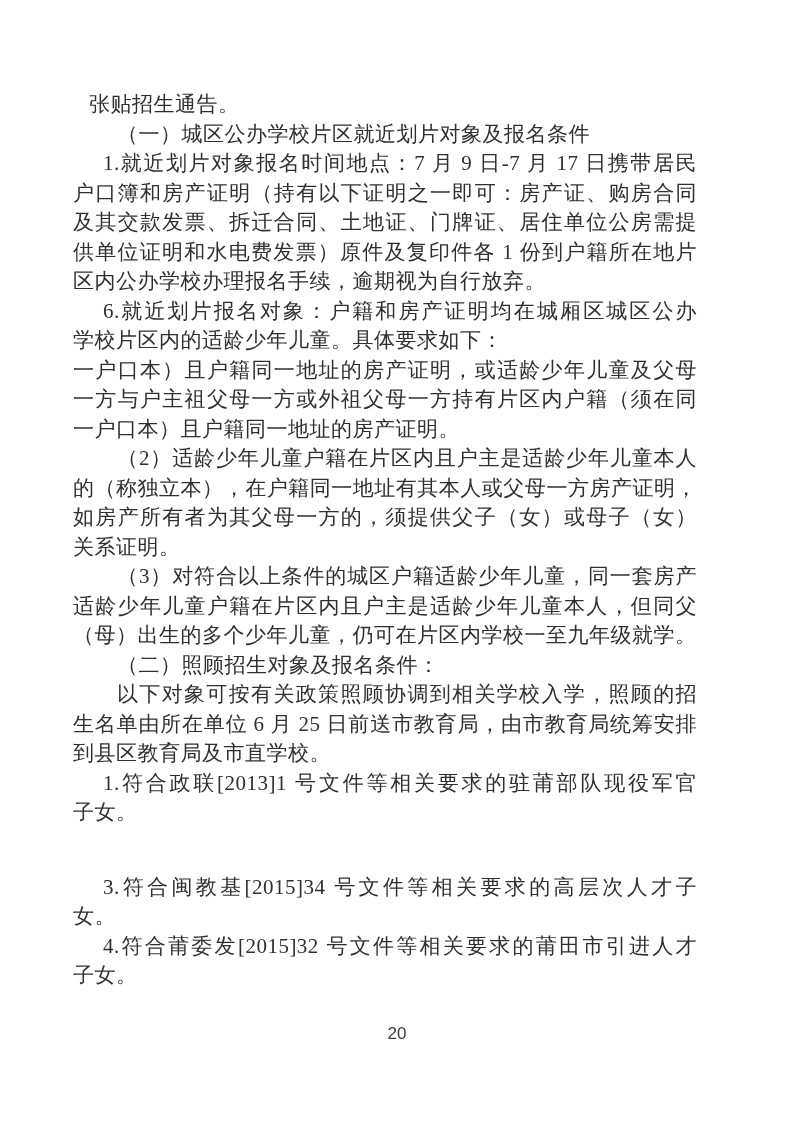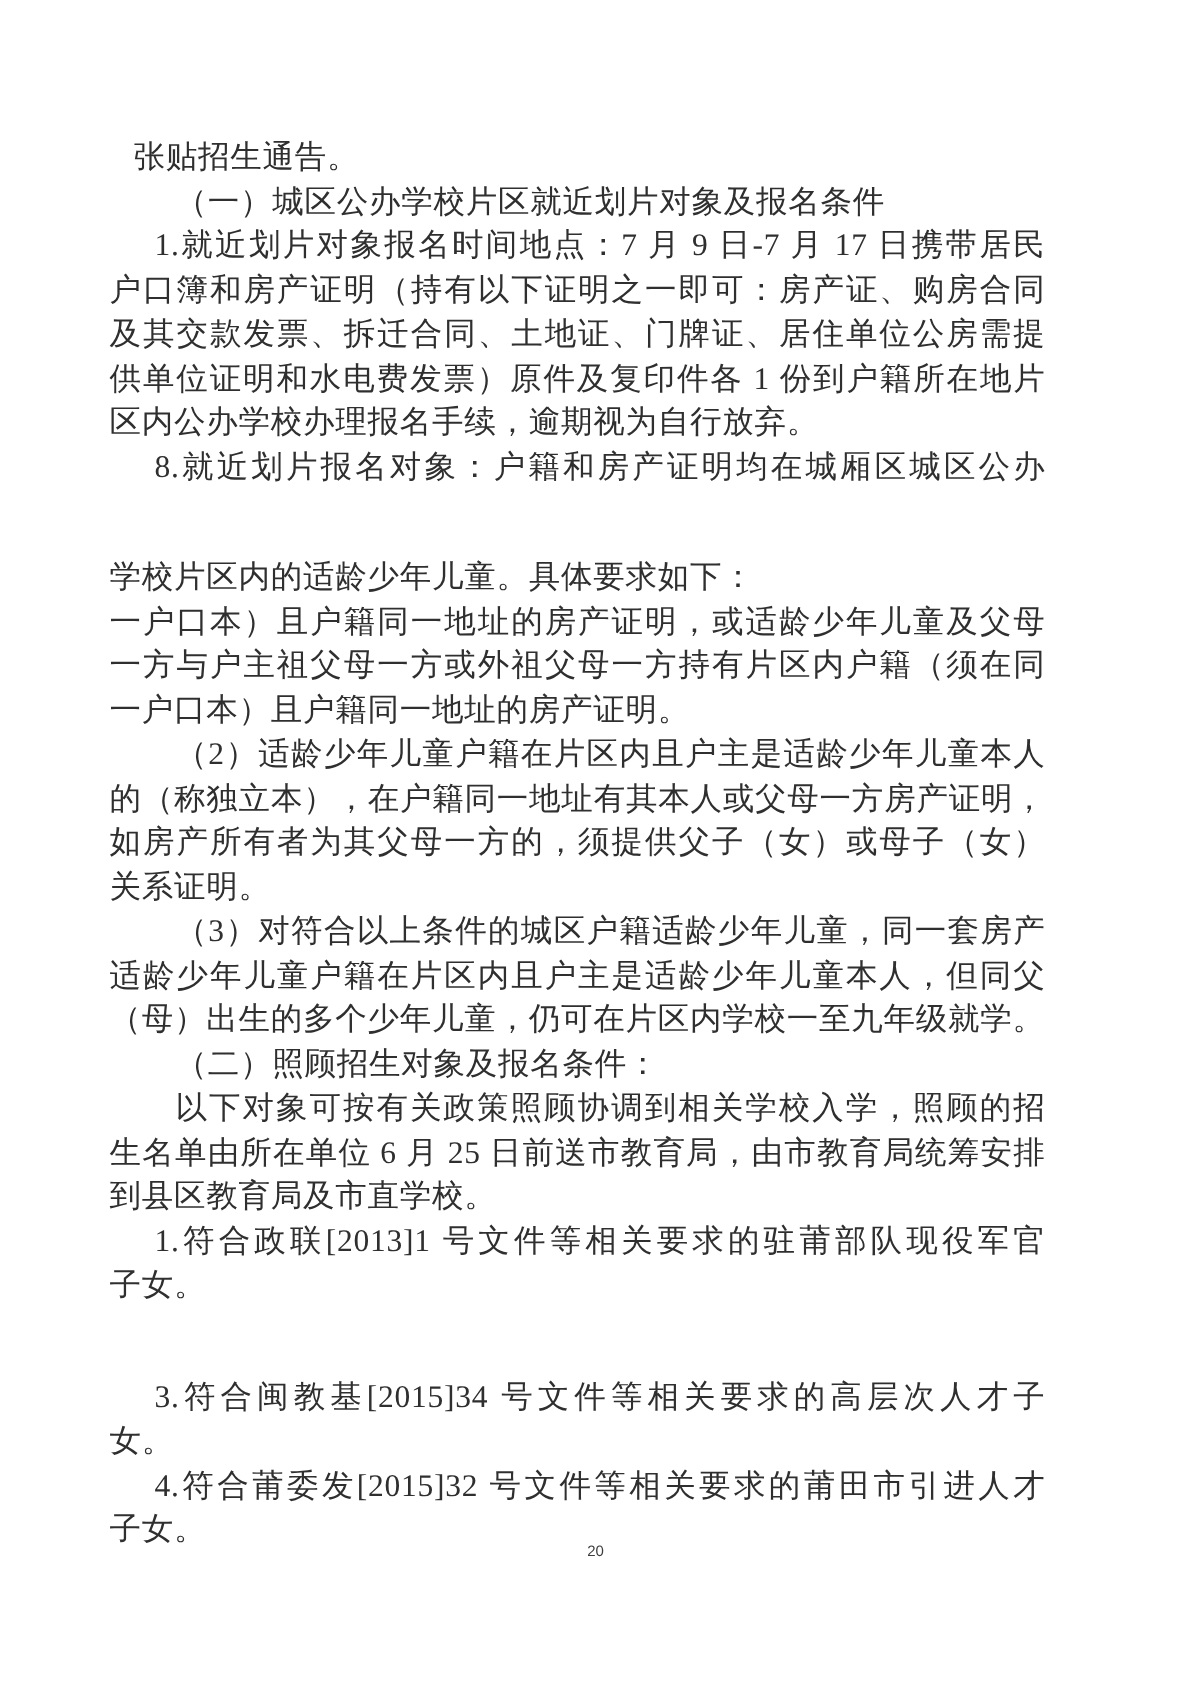--- a/index.html
+++ b/index.html
@@ -39,39 +39,39 @@
   }
   .footer {
     position: absolute;
     left: 0;
     top: 1024px;
     width: 794px;
     text-align: center;
   }
   .page-number {
     font-family: "Liberation Sans", "DejaVu Sans", sans-serif;
-    font-size: 10px;
+    font-size: 17px;
     color: #3c3c3c;
     display: inline-block;
   }
 </style>
 </head>
 <body>
 
 <div class="page">
   <div class="content">
       <div class="line" style="padding-left: 16px;">张贴招生通告。</div>
       <div class="line" style="padding-left: 44px;">（一）城区公办学校片区就近划片对象及报名条件</div>
       <div class="line fill" style="padding-left: 30px;">1.就近划片对象报名时间地点：7 月 9 日-7 月 17 日携带居民</div>
       <div class="line fill" style="padding-left: 0px;">户口簿和房产证明（持有以下证明之一即可：房产证、购房合同</div>
       <div class="line fill" style="padding-left: 0px;">及其交款发票、拆迁合同、土地证、门牌证、居住单位公房需提</div>
       <div class="line fill" style="padding-left: 0px;">供单位证明和水电费发票）原件及复印件各 1 份到户籍所在地片</div>
       <div class="line" style="padding-left: 0px;">区内公办学校办理报名手续，逾期视为自行放弃。</div>
-      <div class="line fill" style="padding-left: 30px;">8.就近划片报名对象：户籍和房产证明均在城厢区城区公办</div>
-      <div class="line" style="padding-left: 0px; margin-top: 44px;">学校片区内的适龄少年儿童。具体要求如下：</div>
+      <div class="line fill" style="padding-left: 30px;">6.就近划片报名对象：户籍和房产证明均在城厢区城区公办</div>
+      <div class="line" style="padding-left: 0px;">学校片区内的适龄少年儿童。具体要求如下：</div>
       <div class="line fill" style="padding-left: 0px;">一户口本）且户籍同一地址的房产证明，或适龄少年儿童及父母</div>
       <div class="line fill" style="padding-left: 0px;">一方与户主祖父母一方或外祖父母一方持有片区内户籍（须在同</div>
       <div class="line" style="padding-left: 0px;">一户口本）且户籍同一地址的房产证明。</div>
       <div class="line fill" style="padding-left: 44px;">（2）适龄少年儿童户籍在片区内且户主是适龄少年儿童本人</div>
       <div class="line fill" style="padding-left: 0px;">的（称独立本），在户籍同一地址有其本人或父母一方房产证明，</div>
       <div class="line fill" style="padding-left: 0px;">如房产所有者为其父母一方的，须提供父子（女）或母子（女）</div>
       <div class="line" style="padding-left: 0px;">关系证明。</div>
       <div class="line fill" style="padding-left: 44px;">（3）对符合以上条件的城区户籍适龄少年儿童，同一套房产</div>
       <div class="line fill" style="padding-left: 0px;">适龄少年儿童户籍在片区内且户主是适龄少年儿童本人，但同父</div>
       <div class="line" style="padding-left: 0px;">（母）出生的多个少年儿童，仍可在片区内学校一至九年级就学。</div>

